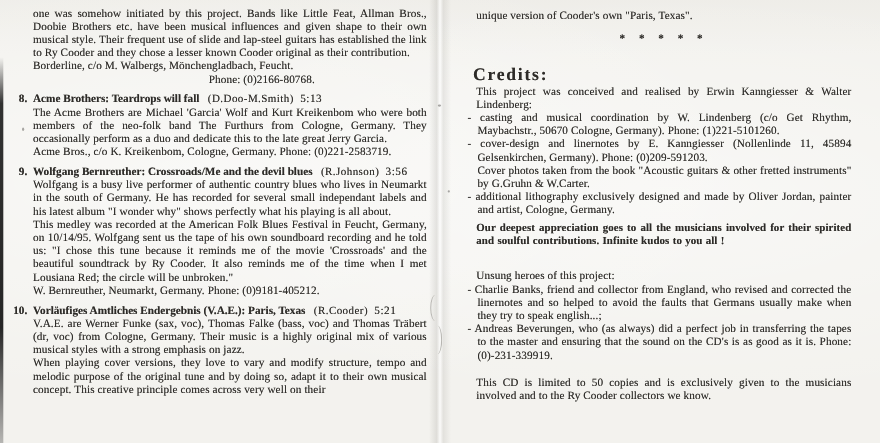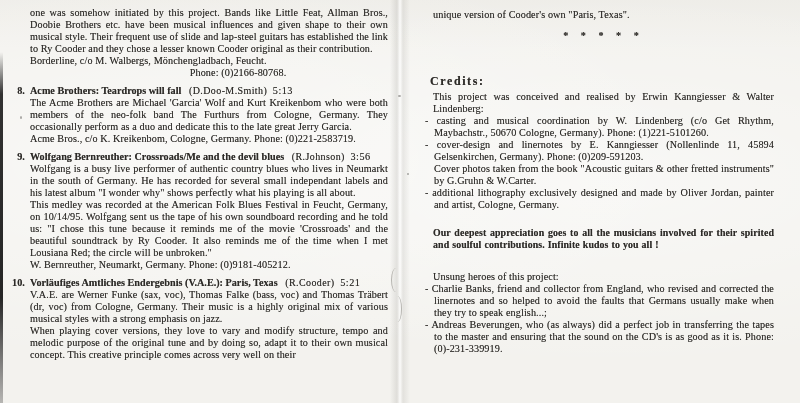--- a/index.html
+++ b/index.html
@@ -60,24 +60,24 @@
   .track-num{width:17px;flex:0 0 17px;text-align:right;font-weight:bold;}
   .track-body{margin-left:5px;flex:1;min-width:0;}
   .track-head{white-space:nowrap;}
   .track-title{font-weight:bold;letter-spacing:0;}
   .track-writer{font-size:10px;letter-spacing:0.4px;padding:0 3px 0 5px;margin-top:20px;}
   .track-duration{letter-spacing:0.5px;}
 
   
   .rp-ind{margin-left:8px;}
   .separator{margin:9px 0 0 8px;text-align:center;font-weight:bold;letter-spacing:5px;}
-  .credits-heading{margin:32px 0 2px 5px;font-weight:bold;font-size:12px;line-height:15px;letter-spacing:1.6px;}
+  .credits-heading{margin:19px 0 2px 5px;font-weight:bold;font-size:16px;line-height:15px;letter-spacing:1.6px;}
   .hang{padding-left:9px;text-indent:-9px;}
   .hang-nodash{padding-left:9px;}
-  .appreciation{margin-top:16px;font-weight:bold;font-size:9.9px;letter-spacing:0.1px;word-spacing:0.4px;}
+  .appreciation{margin-top:4px;font-weight:bold;font-size:9.9px;letter-spacing:0.1px;word-spacing:0.4px;}
   .unsung-heading{margin-top:20px;text-align:left;}
   .limited{margin-top:13px;}
 </style>
 </head>
 <body>
 
 <div class="scan">
 
   <div class="pages">
 
@@ -140,20 +140,21 @@
       <p class="para hang">- cover-design and linernotes by E. Kanngiesser (Nollenlinde 11, 45894 Gelsenkirchen, Germany). Phone: (0)209-591203.</p>
       <p class="para hang-nodash">Cover photos taken from the book "Acoustic guitars &amp; other fretted instruments" by G.Gruhn &amp; W.Carter.</p>
       <p class="para hang">- additional lithography exclusively designed and made by Oliver Jordan, painter and artist, Cologne, Germany.</p>
 
       <p class="para appreciation rp-ind">Our deepest appreciation goes to all the musicians involved for their spirited and soulful contributions. Infinite kudos to you all !</p>
 
       <div class="unsung-heading rp-ind">Unsung heroes of this project:</div>
       <p class="para hang">- Charlie Banks, friend and collector from England, who revised and corrected the linernotes and so helped to avoid the faults that Germans usually make when they try to speak english...;</p>
       <p class="para hang">- Andreas Beverungen, who (as always) did a perfect job in transferring the tapes to the master and ensuring that the sound on the CD's is as good as it is. Phone: (0)-231-339919.</p>
 
+      <p class="para limited rp-ind">This CD is limited to 50 copies and is exclusively given to the musicians involved and to the Ry Cooder collectors we know.</p>
     </div>
   </div>
 
   <div class="fold"></div>
   <div class="binding-mark bm1"></div>
   <div class="binding-mark bm2"></div>
   <div class="edge-left"></div>
   <div class="edge-right"></div>
   <div class="speck" style="left:398px;top:95px;width:3px;height:2px;"></div>
   <div class="speck" style="left:20px;top:116px;width:2px;height:3px;"></div>

